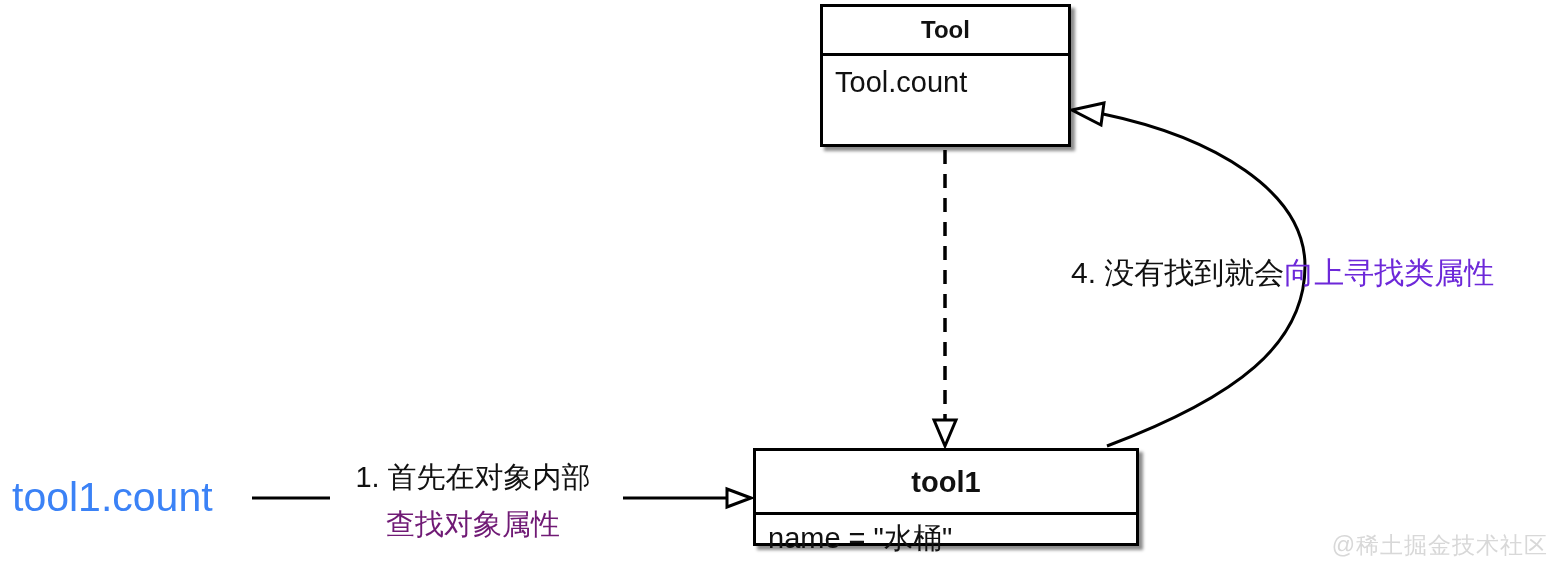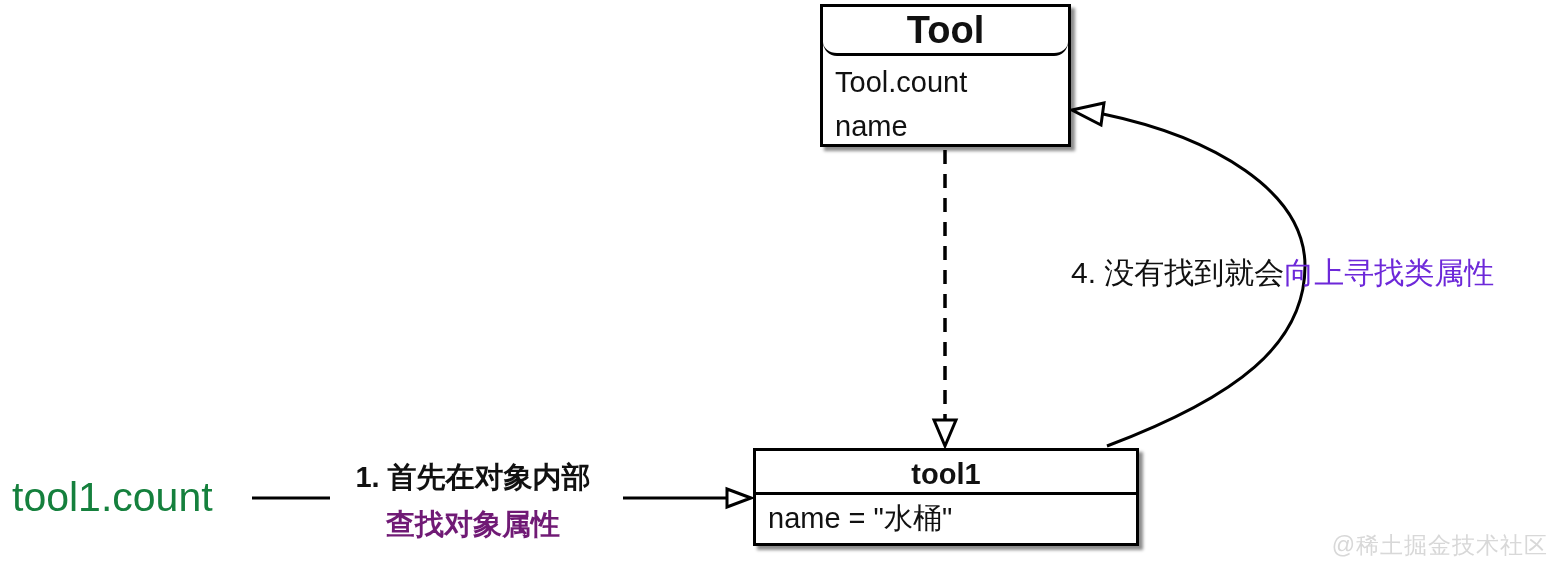--- a/index.html
+++ b/index.html
@@ -36,61 +36,60 @@
     font-weight: bold;
     text-align: center;
   }
   .tool-box {
     left: 820px; top: 4px;
     width: 251px; height: 143px;
   }
   .tool-box .box-title {
     height: 49px;
     line-height: 46px;
-    font-size: 38px;
-    border-radius: 14px;
+    font-size: 24px;
   }
   .tool-box .box-body {
     padding: 4px 0 0 12px;
     font-size: 29px;
     line-height: 44px;
   }
   .tool1-box {
     left: 753px; top: 448px;
     width: 386px; height: 98px;
   }
   .tool1-box .box-title {
-    height: 44px;
+    height: 56px;
     line-height: 47px;
     font-size: 29px;
+    margin-top: 8px;
   }
   .tool1-box .box-body {
     padding: 2px 0 0 12px;
     font-size: 29px;
     line-height: 42px;
   }
   .expr-label {
     position: absolute;
     left: 12px; top: 474px;
     font-size: 41px;
-    color: #15803d;
+    color: #3b82f6;
     z-index: 3;
     white-space: nowrap;
   }
   .step1-annotation {
     position: absolute;
     left: 328px; top: 454px;
     width: 290px;
     text-align: center;
     font-size: 29px;
     line-height: 47px;
     color: #111111;
     z-index: 3;
     white-space: nowrap;
-    font-weight: bold;
   }
   .step1-annotation .red-line {
     color: #701a75;
   }
   .step2-annotation {
     position: absolute;
     left: 1071px; top: 253px;
     font-size: 30px;
     color: #111111;
     z-index: 3;
@@ -132,21 +131,20 @@
     <g>
       <path d="M 1107 446 C 1237 397 1305 344 1305 266 C 1305 191 1213 137 1103 114" fill="none" stroke="#000000" stroke-width="3"></path>
       <polygon points="1072,110 1104,103 1101,125" fill="#ffffff" stroke="#000000" stroke-width="3"></polygon>
     </g>
   </svg>
 
   <div class="uml-box tool-box">
     <div class="box-title">Tool</div>
     <div class="box-body">
       <div>Tool.count</div>
-      <div>name</div>
     </div>
   </div>
 
   <div class="uml-box tool1-box">
     <div class="box-title">tool1</div>
     <div class="box-body">
       <div>name = "水桶"</div>
     </div>
   </div>
 

